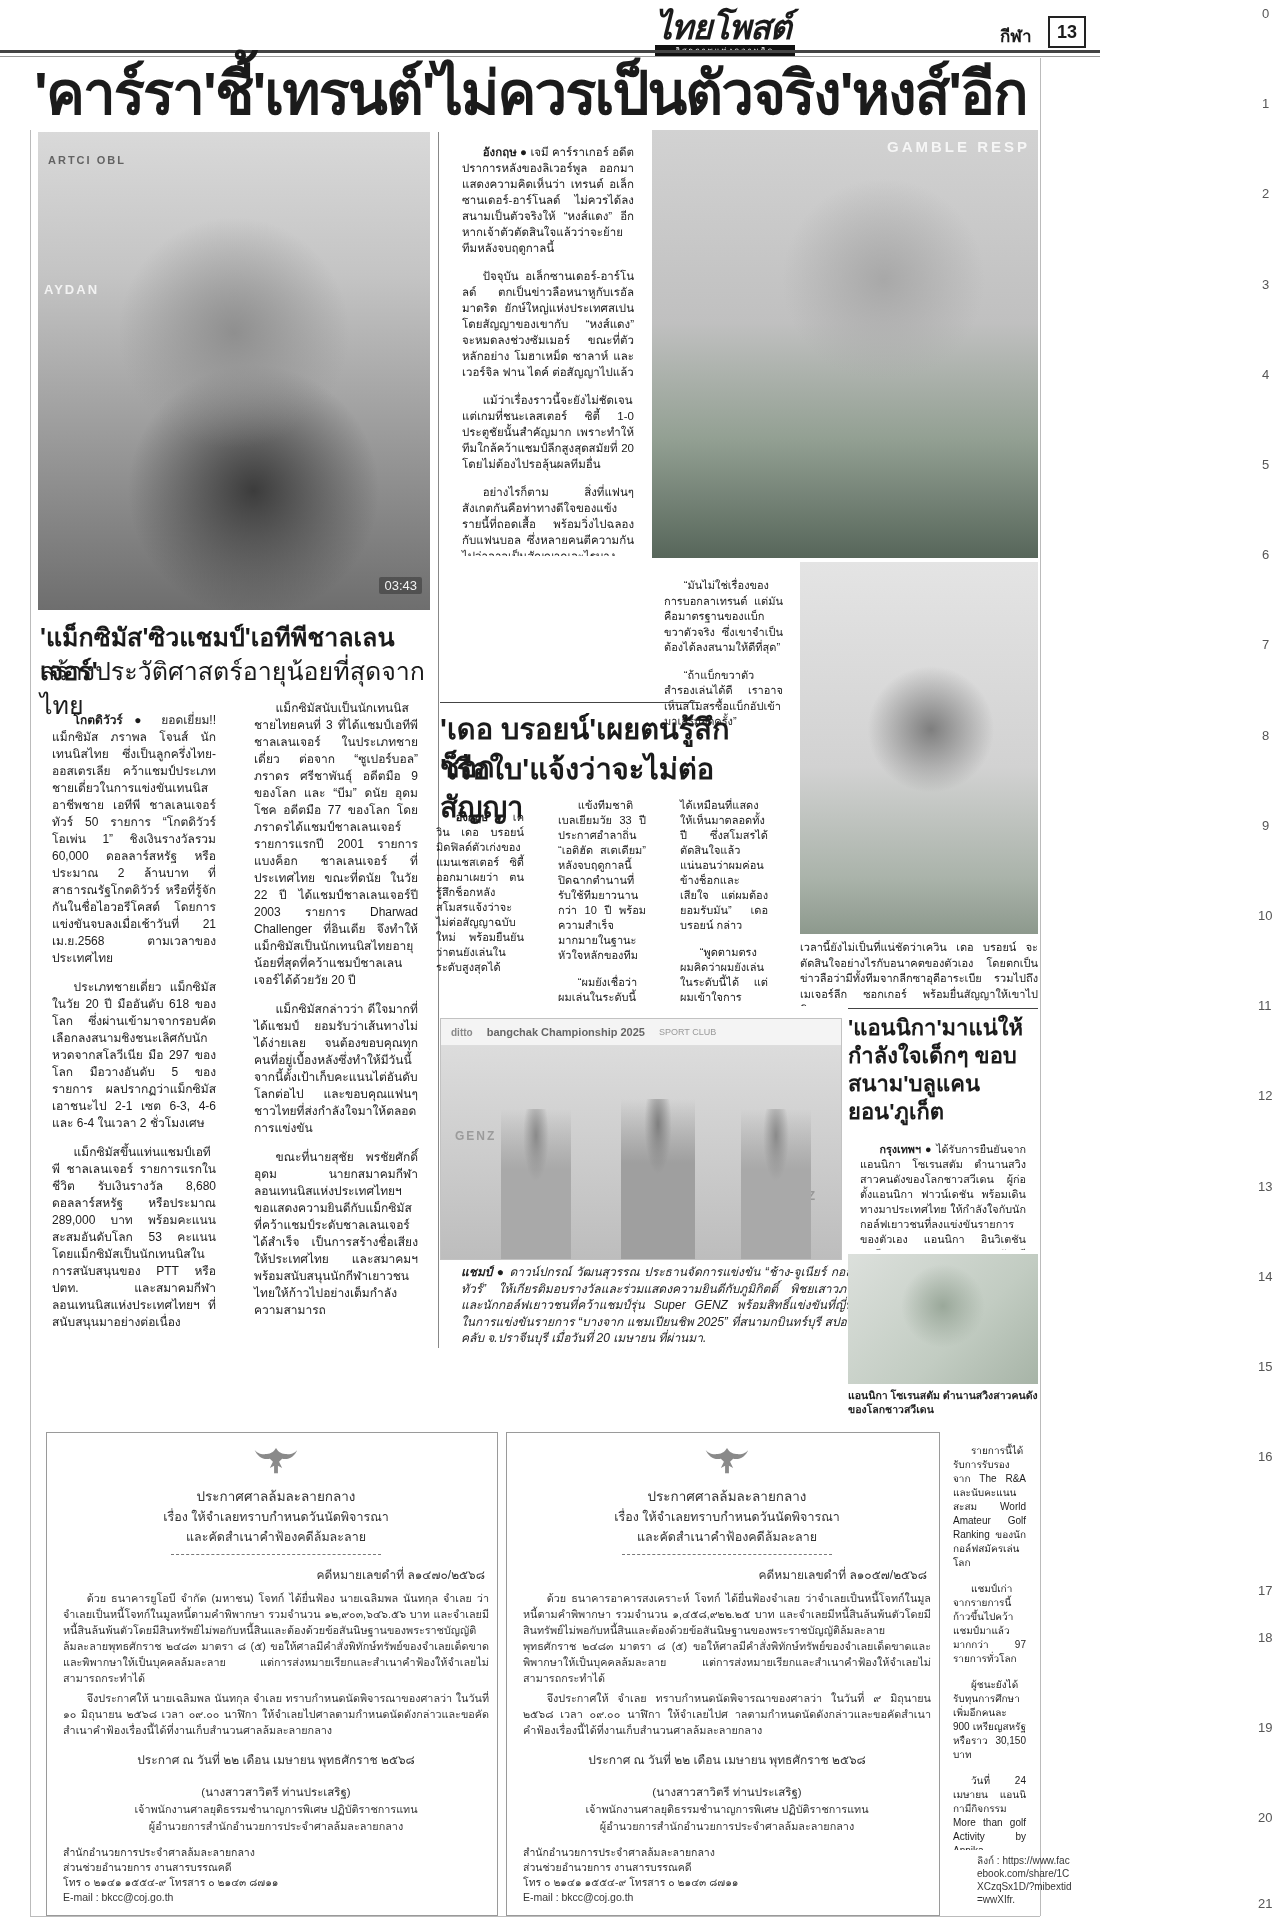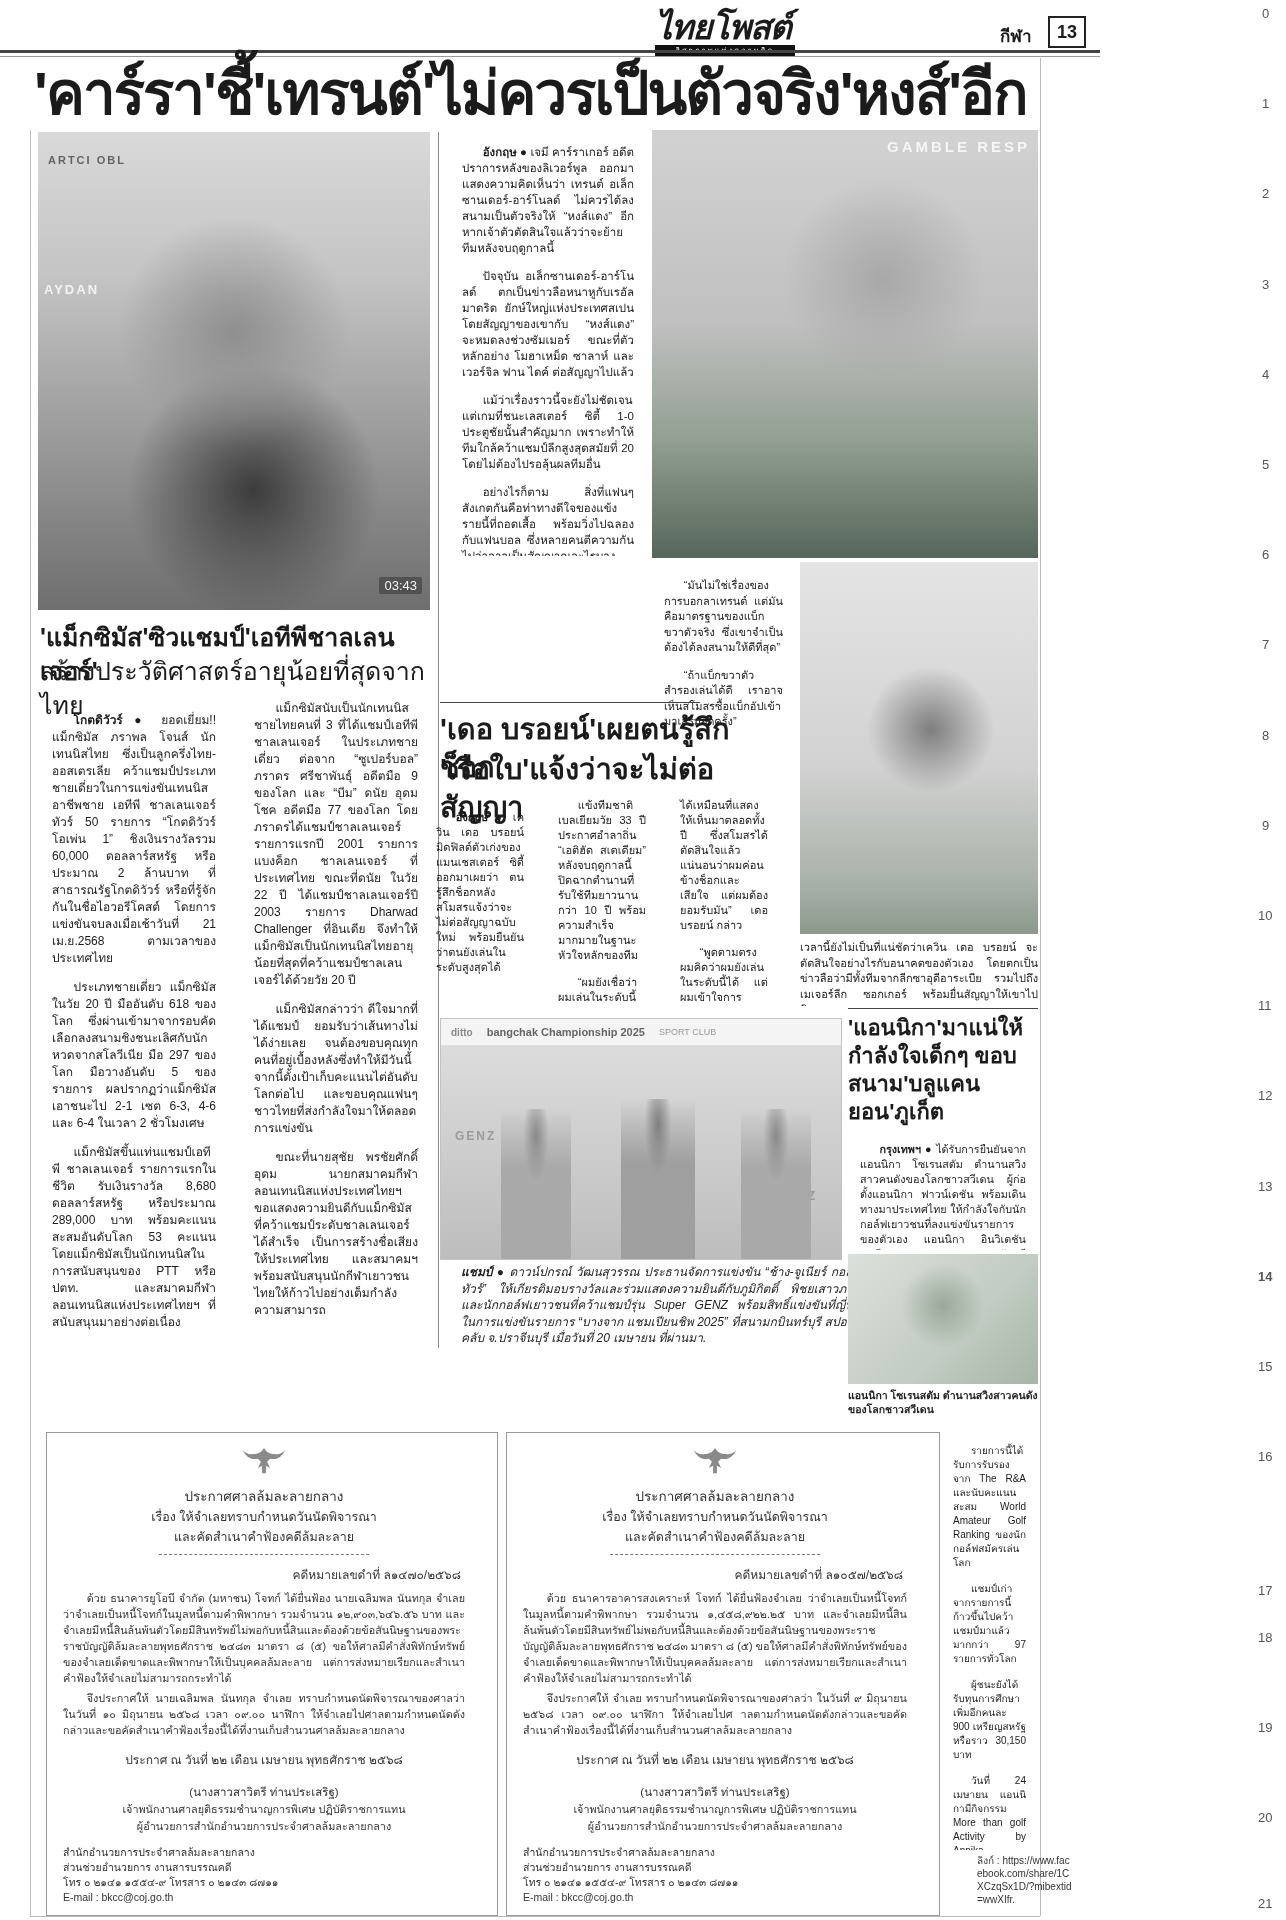--- a/index.html
+++ b/index.html
@@ -30,21 +30,21 @@
   b.dateline{font-weight:bold;}
   .caption{font-size:12px;line-height:16.5px;font-style:italic;color:#222;text-align:justify;overflow:hidden;}
   
   .photo{position:absolute;overflow:hidden;}
   .photo-time{position:absolute;right:8px;bottom:16px;color:#f3f3f3;font-size:13px;
         background:rgba(40,40,40,.45);padding:1px 5px;border-radius:2px;}
   .ad-txt{position:absolute;color:rgba(255,255,255,.8);font-weight:bold;letter-spacing:2px;}
   .vrule{position:absolute;width:1px;background:#777;}
   .hrule{position:absolute;height:1px;background:#444;}
   
-  .notice{position:absolute;border:1px solid #9a9a9a;background:#fff;padding:12px 32px 10px 16px;
+  .notice{position:absolute;border:1px solid #9a9a9a;background:#fff;padding:12px 8px 10px 16px;
         box-sizing:border-box;overflow:hidden;display:flex;flex-direction:column;}
   .notice .ttl{text-align:center;font-size:13.5px;margin-top:4px;color:#333;}
   .notice .subj{text-align:center;font-size:12.5px;color:#333;}
   .notice .dash{width:210px;border-top:1px dashed #777;margin:7px auto 2px auto;}
   .notice .caseno{text-align:right;font-size:12px;margin:8px 4px 6px 0;color:#333;}
   .notice p{margin:0 0 4px 0;font-size:10.8px;line-height:16px;text-indent:2.2em;text-align:justify;color:#333;}
   .notice .dateline2{text-align:center;font-size:12px;margin-top:8px;color:#333;}
   .notice .signer{text-align:center;font-size:11.5px;margin-top:14px;color:#333;}
   .notice .signttl{text-align:center;font-size:10.8px;color:#333;}
   .notice .foot{margin-top:auto;font-size:10.5px;line-height:15px;color:#333;}
@@ -220,21 +220,21 @@
     <span class="ruler-num" style="left:1262px;top:367px;">4</span>
     <span class="ruler-num" style="left:1262px;top:457px;">5</span>
     <span class="ruler-num" style="left:1262px;top:547px;">6</span>
     <span class="ruler-num" style="left:1262px;top:637px;">7</span>
     <span class="ruler-num" style="left:1262px;top:728px;">8</span>
     <span class="ruler-num" style="left:1262px;top:818px;">9</span>
     <span class="ruler-num" style="left:1258px;top:908px;">10</span>
     <span class="ruler-num" style="left:1258px;top:998px;">11</span>
     <span class="ruler-num" style="left:1258px;top:1088px;">12</span>
     <span class="ruler-num" style="left:1258px;top:1179px;">13</span>
-    <span class="ruler-num" style="left:1258px;top:1269px;font-weight:bold;">14</span>
+    <span class="ruler-num" style="left:1258px;top:1269px;">14</span>
     <span class="ruler-num" style="left:1258px;top:1359px;">15</span>
     <span class="ruler-num" style="left:1258px;top:1449px;">16</span>
     <span class="ruler-num" style="left:1258px;top:1539px;margin-top:44px;">17</span>
     <span class="ruler-num" style="left:1258px;top:1630px;">18</span>
     <span class="ruler-num" style="left:1258px;top:1720px;">19</span>
     <span class="ruler-num" style="left:1258px;top:1810px;">20</span>
     <span class="ruler-num" style="left:1258px;top:1896px;">21</span>
   </div>
 
 </div>

